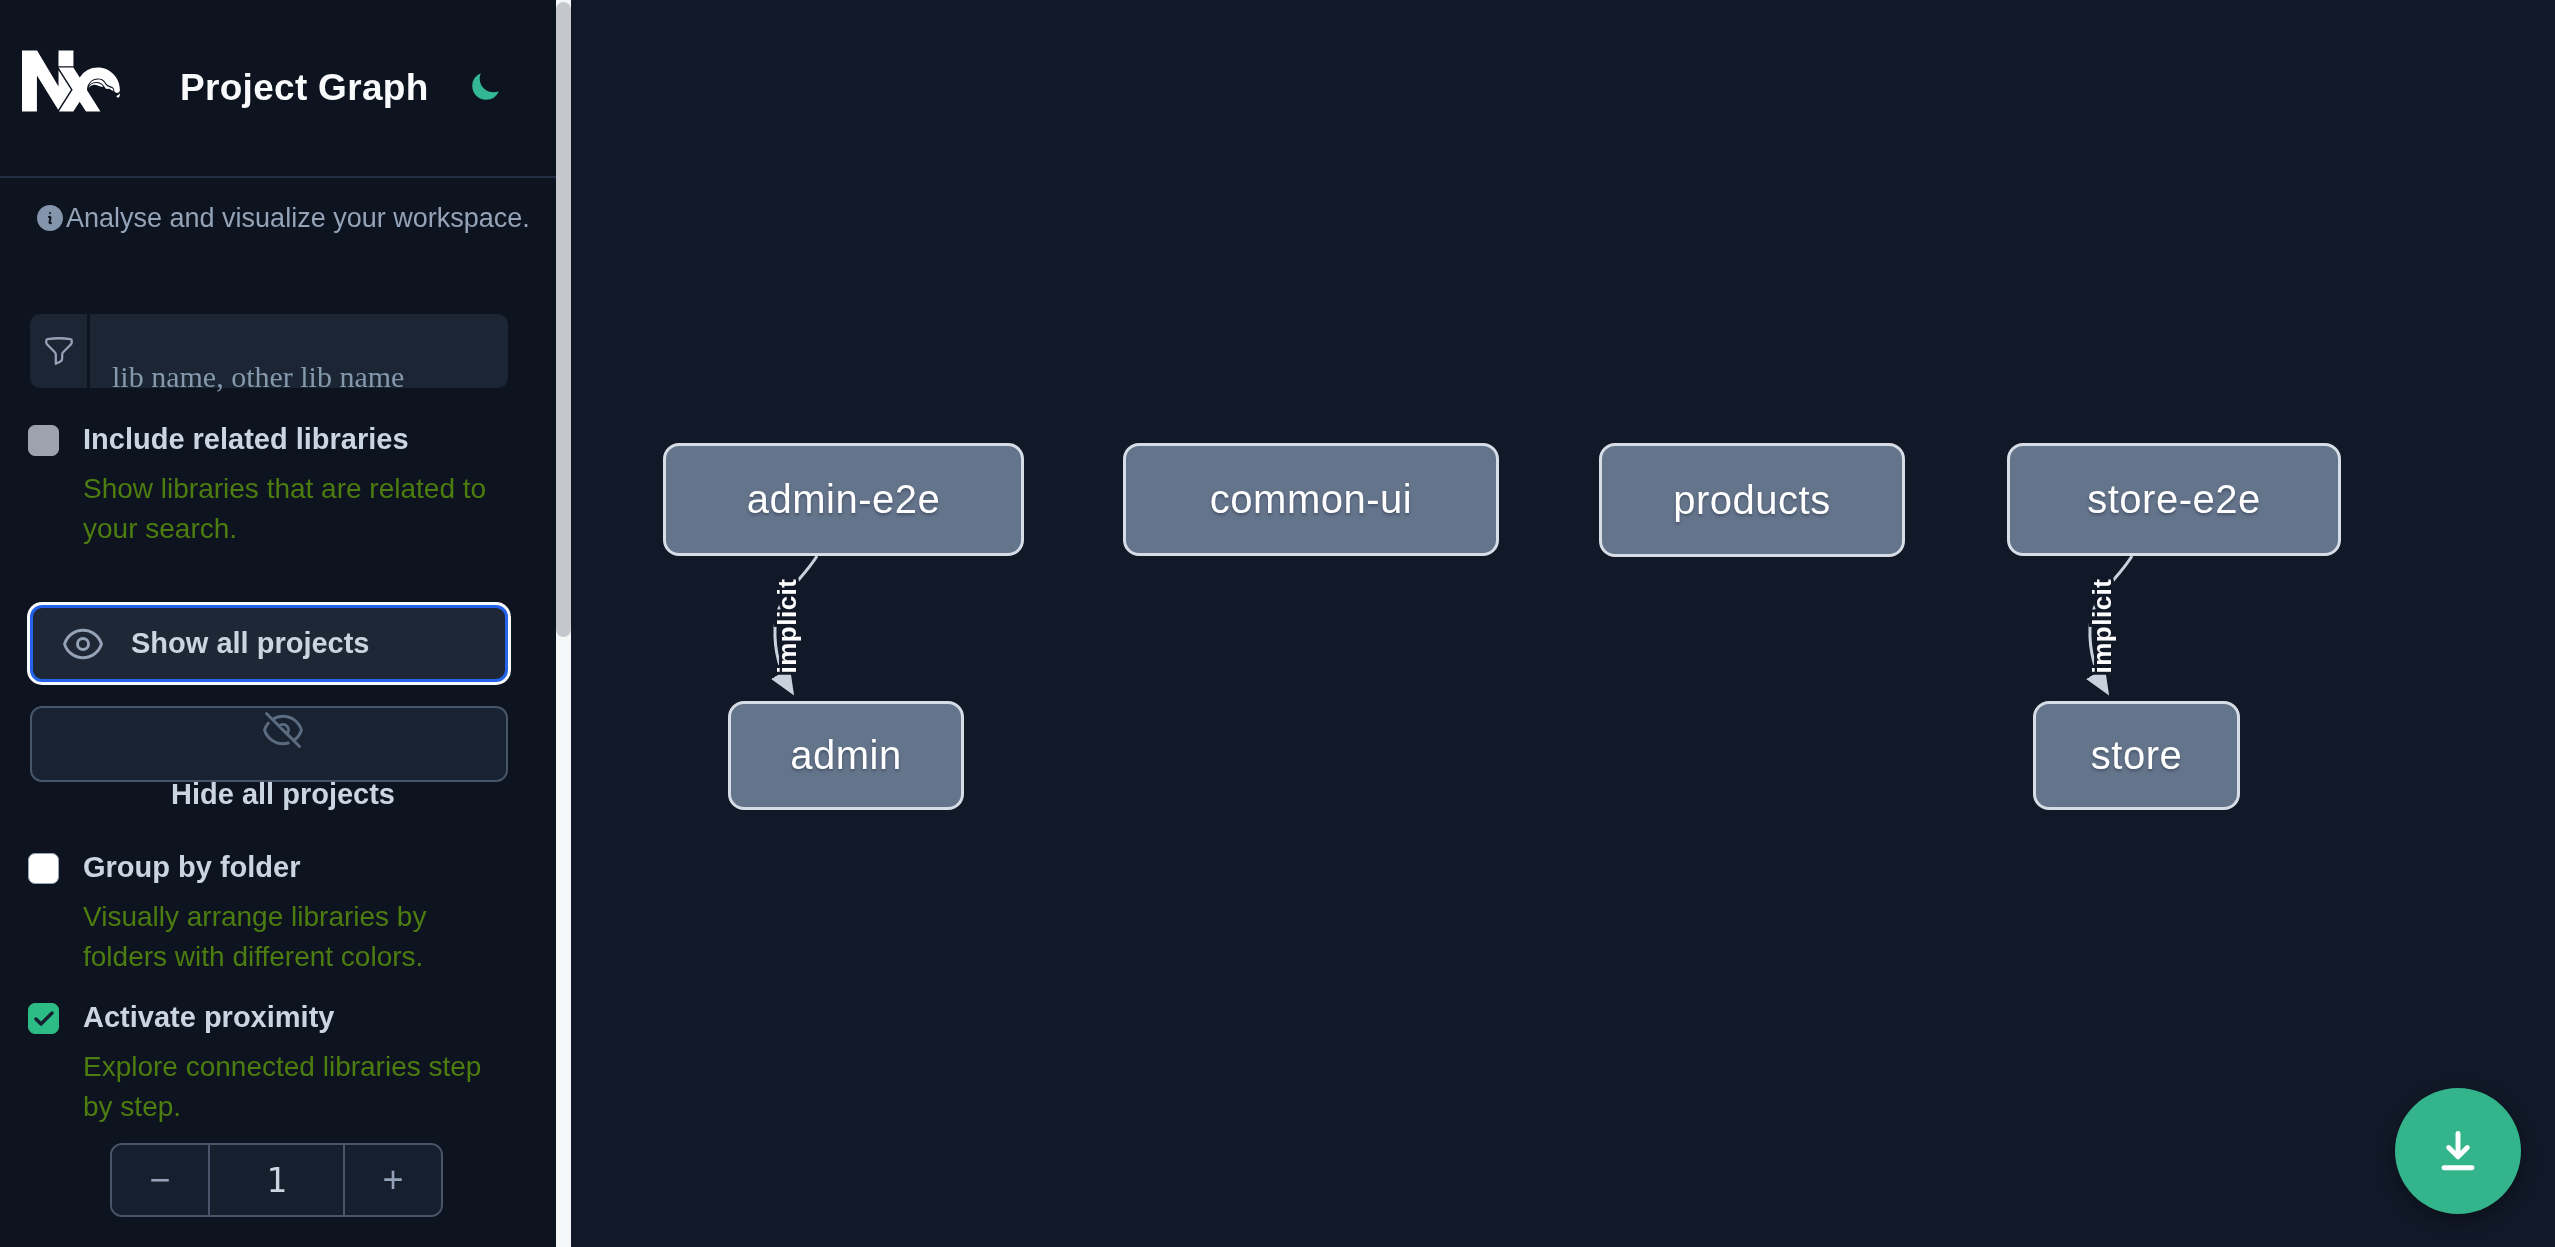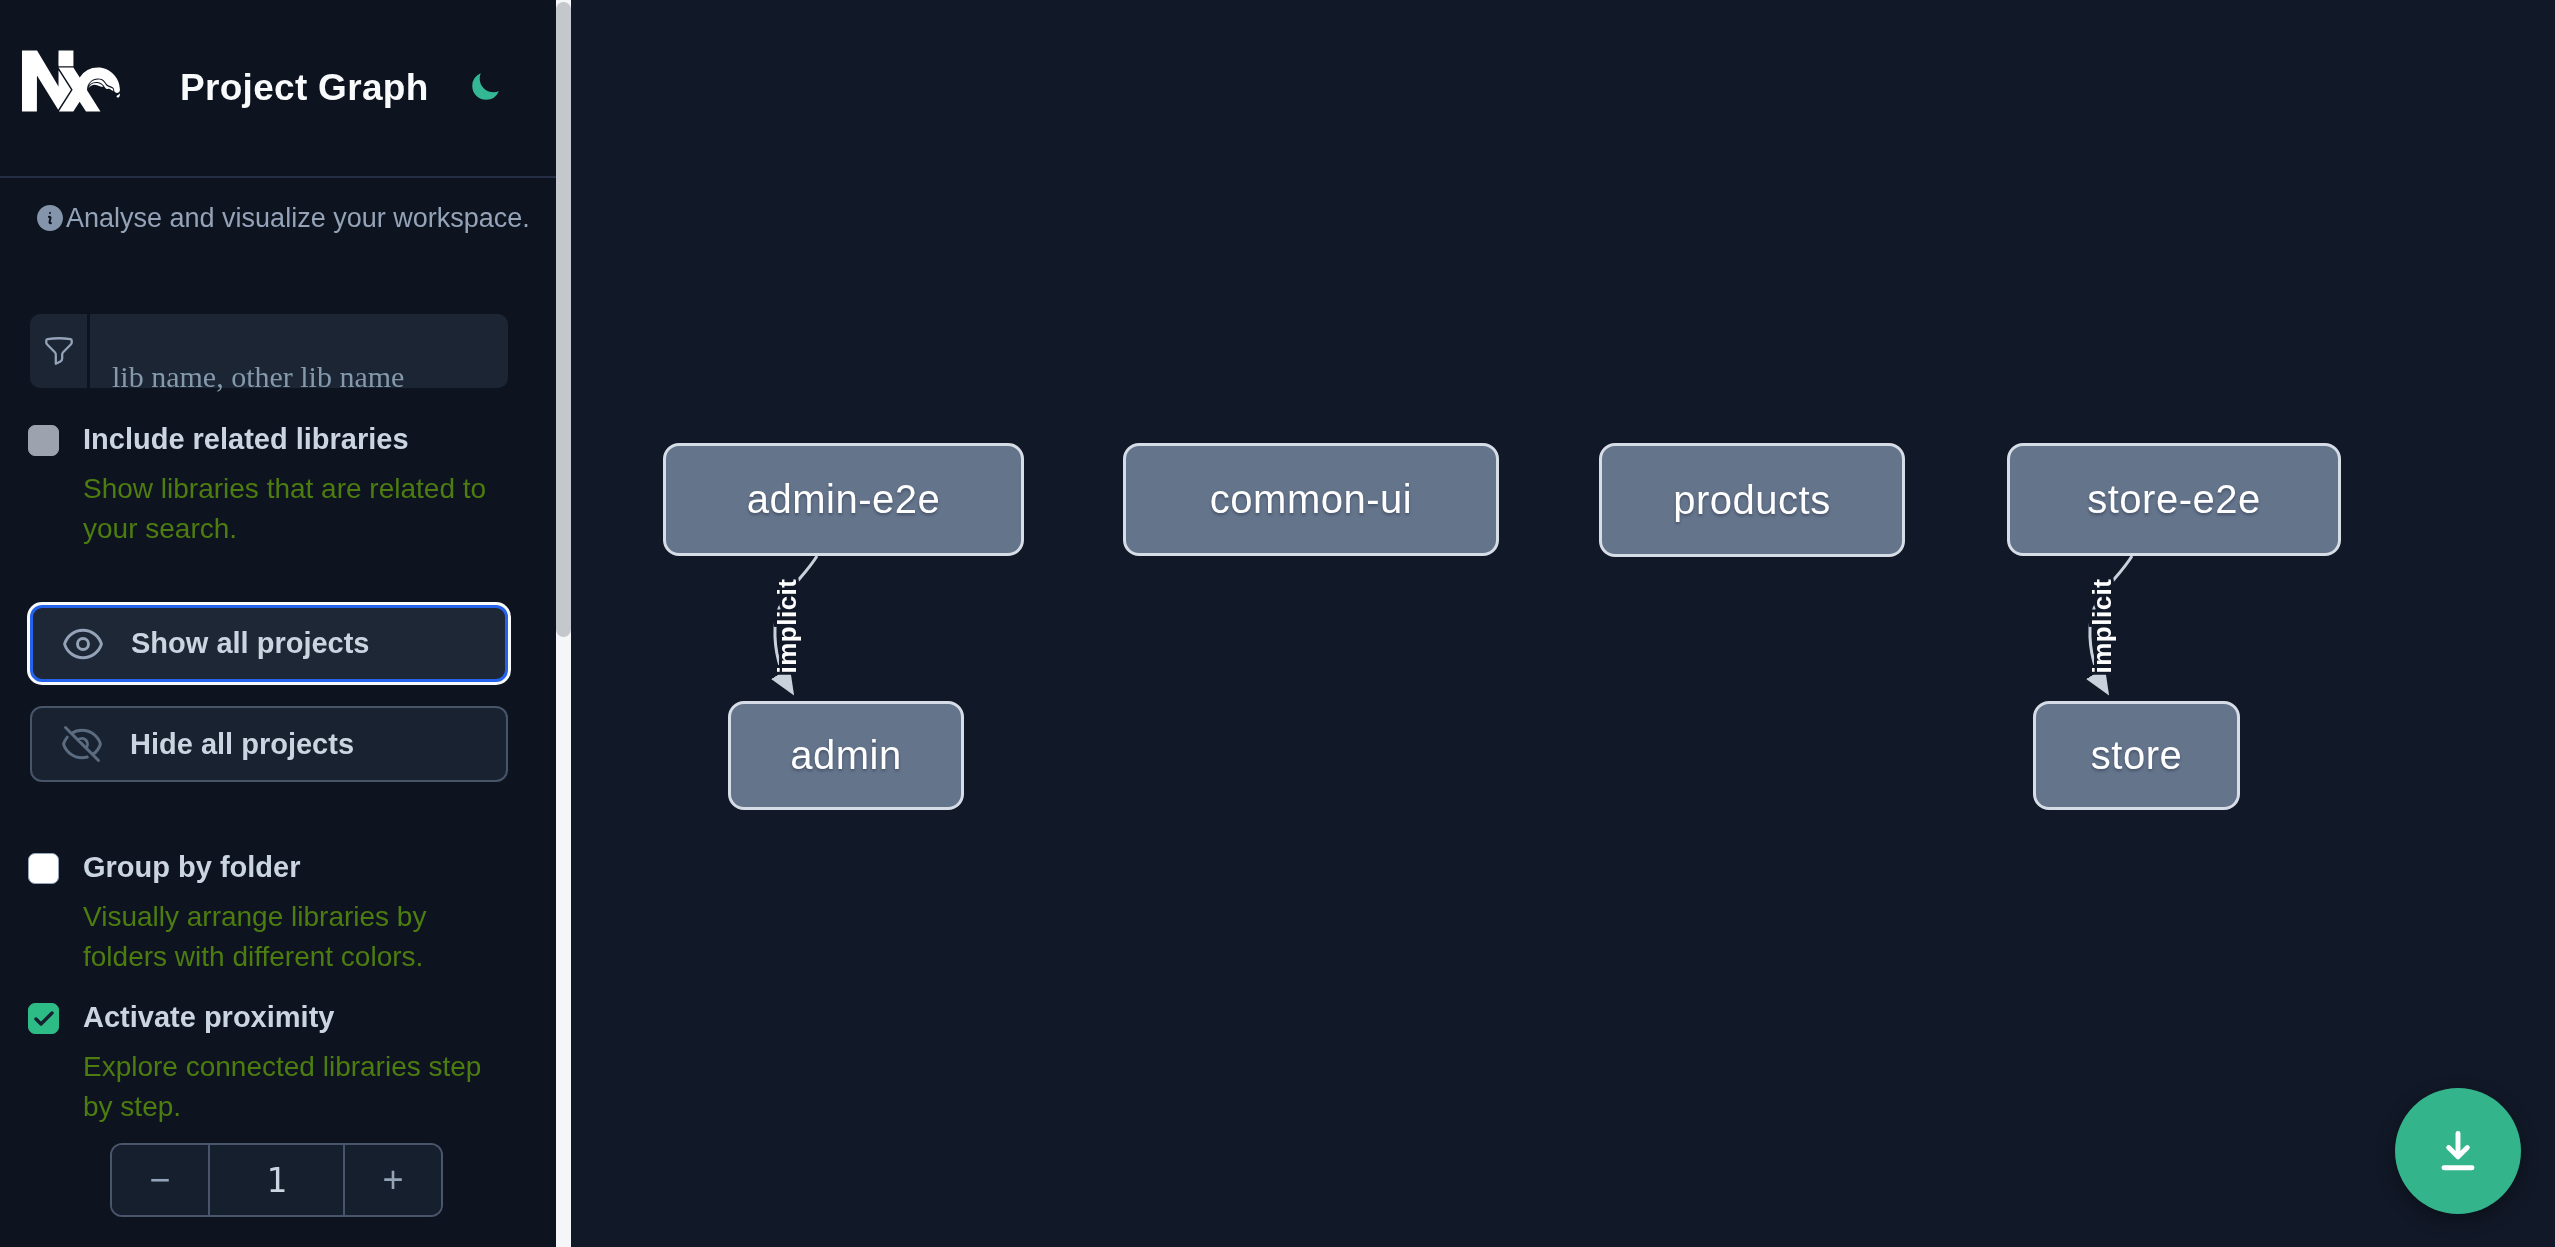--- a/index.html
+++ b/index.html
@@ -29,21 +29,21 @@
   .checkbox.checked{background:#2dbc85;border-color:#2dbc85;}
   .checkbox svg{display:none;width:24px;height:24px;}
   .checkbox.checked svg{display:block;}
   .opt-label{display:block;margin-left:55px;font-size:29px;font-weight:700;color:#cbd5e1;cursor:pointer;}
   .opt-desc{display:block;margin-left:55px;margin-top:13px;font-size:28px;line-height:40px;color:#4d7c0f;white-space:pre-line;}
 
   .btn{position:absolute;left:30px;width:478px;display:flex;align-items:center;gap:26px;padding:0 0 0 28px;
        border-radius:12px;cursor:pointer;font-family:"Liberation Sans",sans-serif;}
   .btn .btn-label{font-size:29px;font-weight:700;color:#cbd5e1;}
   .btn-show{top:605px;height:77px;background:#1d2736;border:3px solid #2563eb;box-shadow:0 0 0 3px #f8fafc;}
-  .btn-hide{top:706px;height:76px;background:#192231;border:2px solid #475569;}
+  .btn-hide{top:706px;height:76px;background:#192231;border:2px solid #475569;flex-direction:column;}
   .btn svg{flex:none;}
 
   .stepper{position:absolute;left:110px;top:1143px;width:333px;height:74px;border:2px solid #48556a;border-radius:12px;
            display:flex;align-items:stretch;overflow:hidden;}
   .step-btn{width:96px;flex:none;display:flex;align-items:center;justify-content:center;background:#161f2e;
             color:#94a3b8;font-size:36px;cursor:pointer;border:none;font-family:"Liberation Sans",sans-serif;}
   .step-value{flex:1;display:flex;align-items:center;justify-content:center;background:#161f2e;color:#cbd5e1;
               font-size:34px;font-family:"DejaVu Sans Mono",monospace;border-left:2px solid #48556a;border-right:2px solid #48556a;}
 
   

